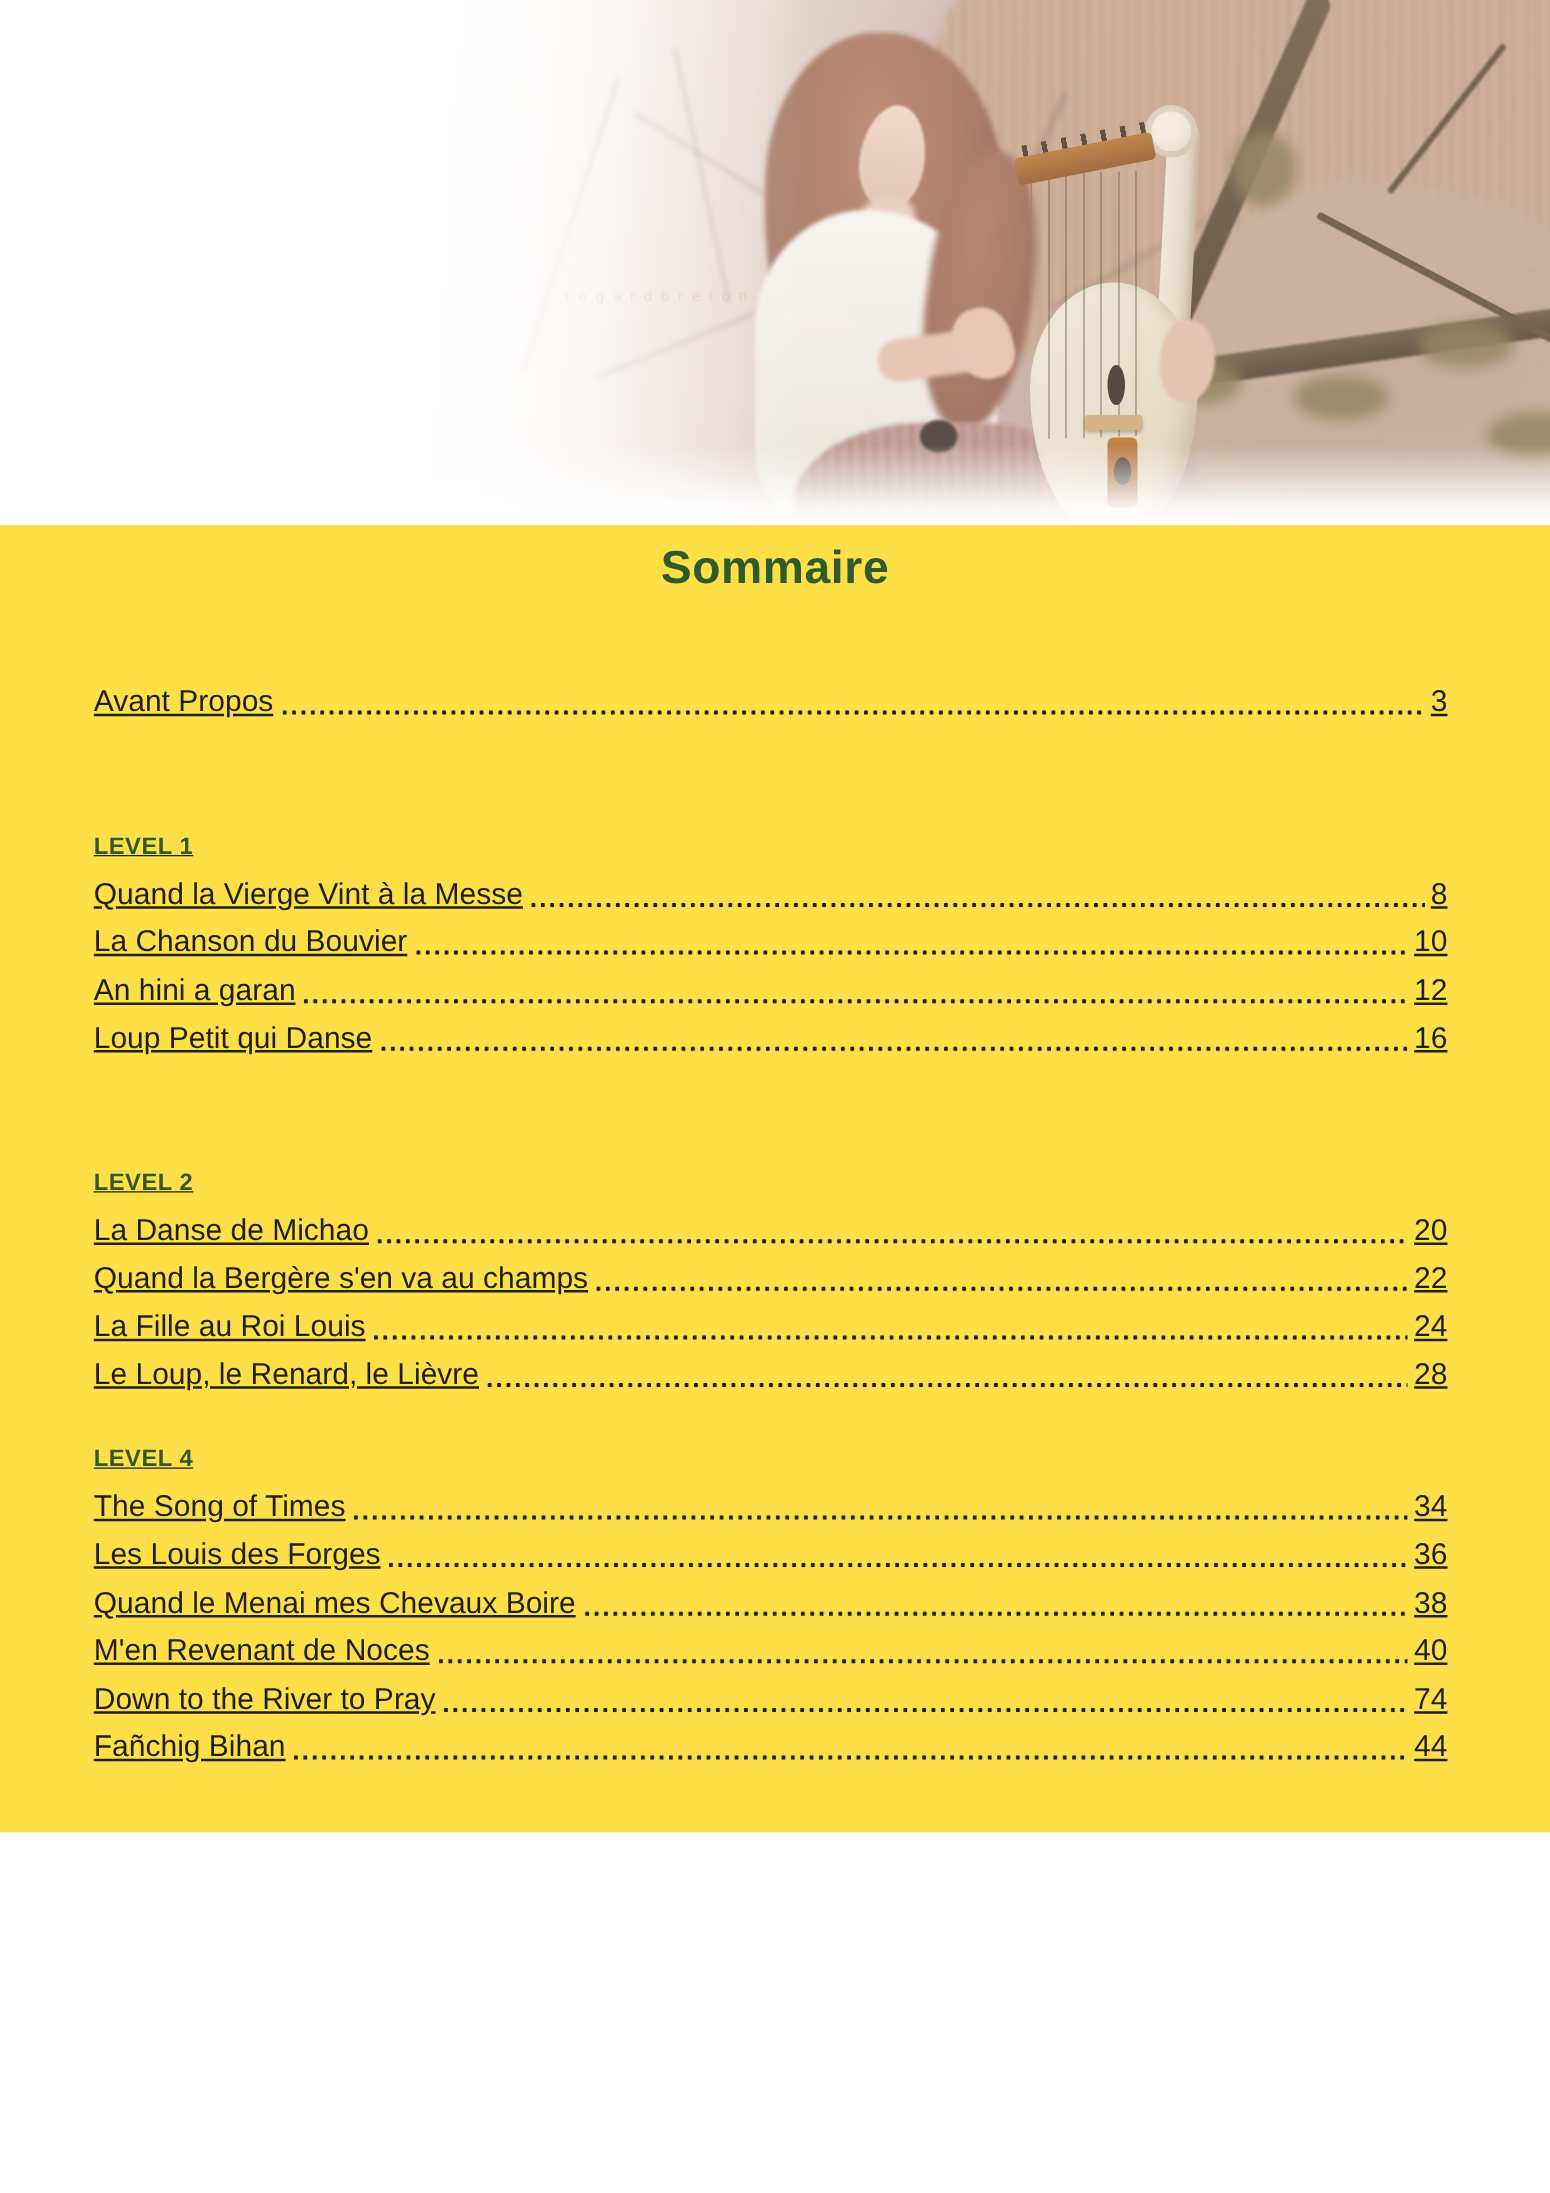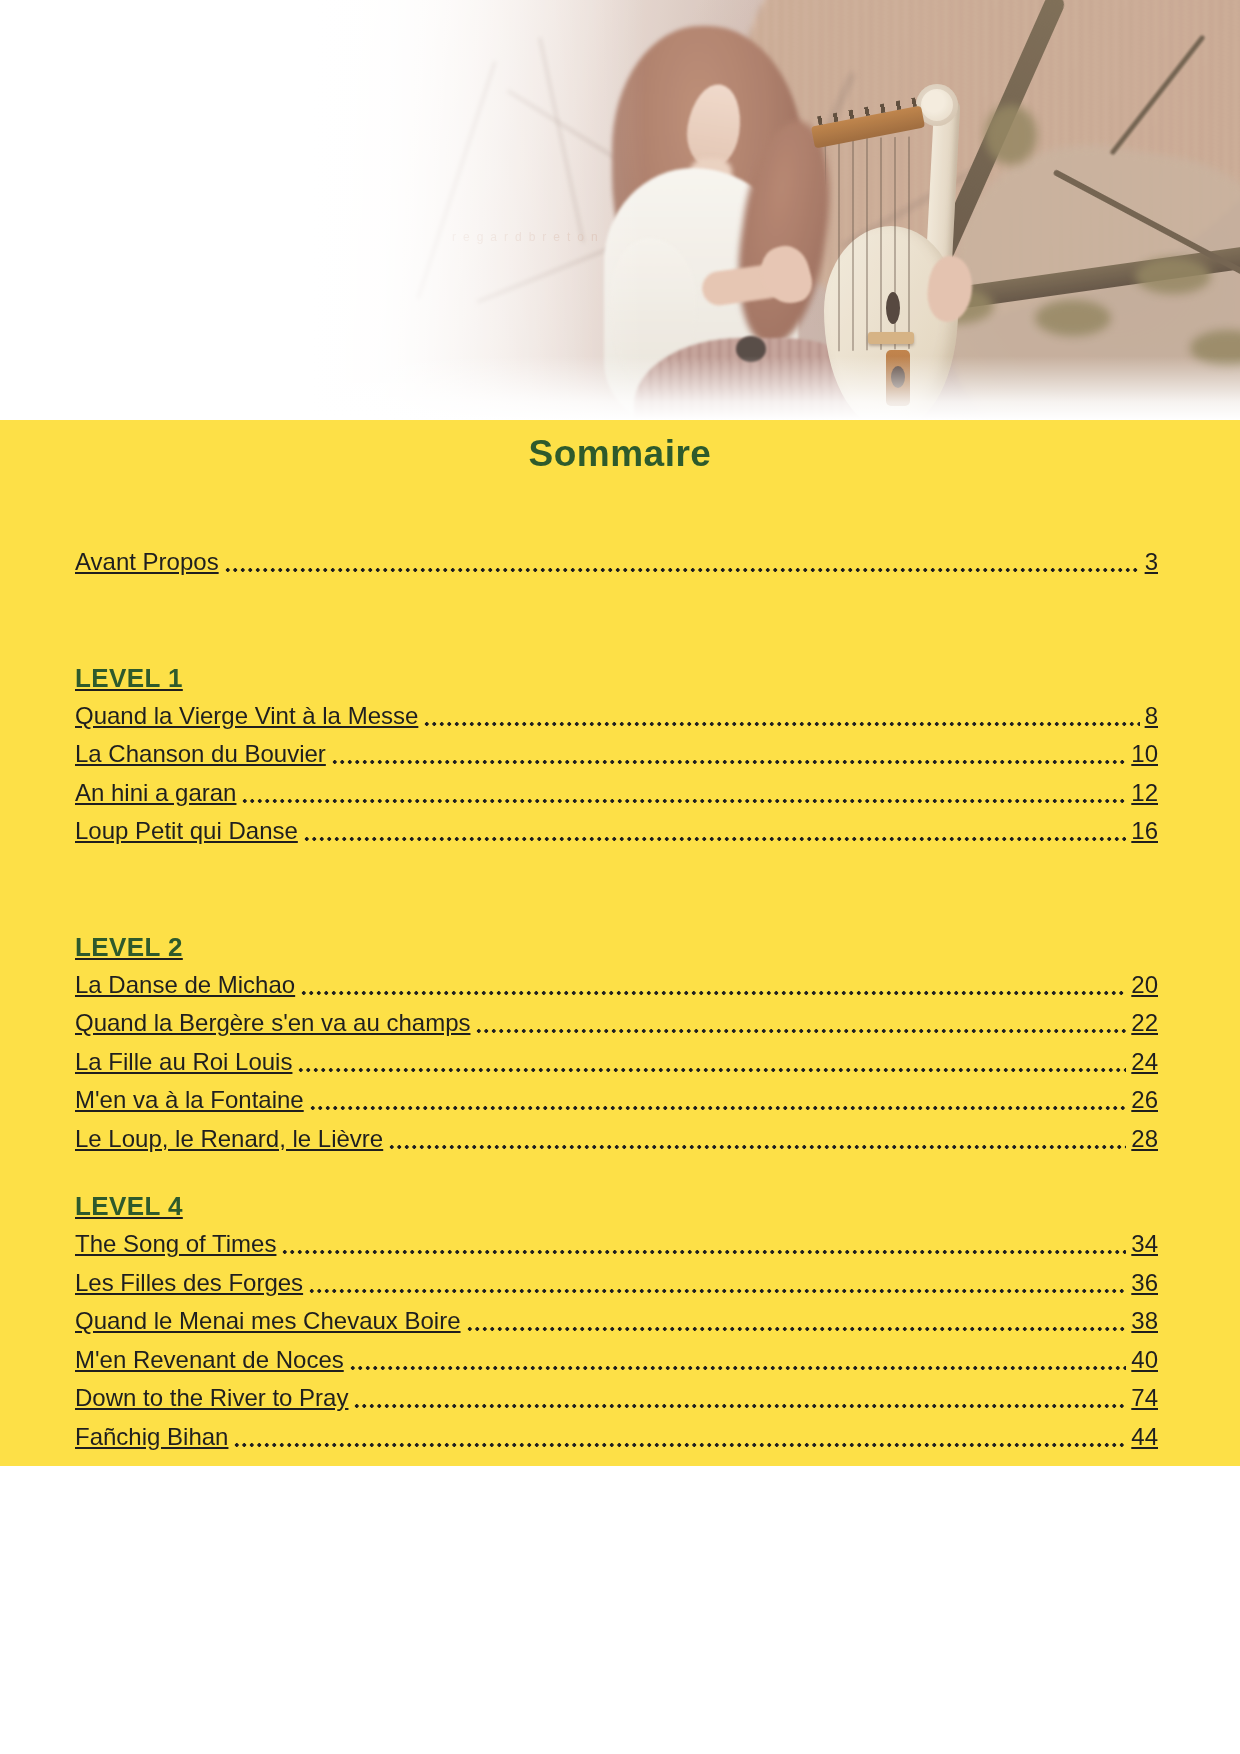--- a/index.html
+++ b/index.html
@@ -118,21 +118,21 @@
     color:var(--green,#2e5a2c);
     letter-spacing:.5px;
   }
   .content{padding:0 82px 0 75px;text-decoration:underline;}
   .front-matter{margin-top:67px;}
   .toc-section.s0{margin-top:80px;}
   .toc-section.s1{margin-top:80px;}
   .toc-section.s2{margin-top:32px;}
   .sec-heading{
     margin:0 0 3px;
-    font-size:26px;
+    font-size:19px;
     line-height:32px;
     font-weight:bold;
     color:var(--green,#2e5a2c);
     letter-spacing:.4px;
   }
   .toc-row{display:flex;align-items:baseline;font-size:24px;line-height:38.5px;}
   .toc-title{white-space:nowrap;}
   .toc-dots{
     flex:1;align-self:stretch;margin:0 5px;
     background-image:radial-gradient(circle,#1f1f1f 1.55px,transparent 1.95px);
@@ -244,39 +244,34 @@
             <span class="toc-title">Quand la Bergère s'en va au champs</span>
             <span class="toc-dots"></span>
             <span class="toc-page">22</span>
           </div>
           <div class="toc-row">
             <span class="toc-title">La Fille au Roi Louis</span>
             <span class="toc-dots"></span>
             <span class="toc-page">24</span>
           </div>
           <div class="toc-row">
-            <span class="toc-title">M'en va à la Fontaine</span>
-            <span class="toc-dots"></span>
-            <span class="toc-page">26</span>
-          </div>
-          <div class="toc-row">
             <span class="toc-title">Le Loup, le Renard, le Lièvre</span>
             <span class="toc-dots"></span>
             <span class="toc-page">28</span>
           </div>
         </div>
         <div class="toc-section s2">
           <h2 class="sec-heading">LEVEL 4</h2>
           <div class="toc-row">
             <span class="toc-title">The Song of Times</span>
             <span class="toc-dots"></span>
             <span class="toc-page">34</span>
           </div>
           <div class="toc-row">
-            <span class="toc-title">Les Filles des Forges</span>
+            <span class="toc-title">Les Louis des Forges</span>
             <span class="toc-dots"></span>
             <span class="toc-page">36</span>
           </div>
           <div class="toc-row">
             <span class="toc-title">Quand le Menai mes Chevaux Boire</span>
             <span class="toc-dots"></span>
             <span class="toc-page">38</span>
           </div>
           <div class="toc-row">
             <span class="toc-title">M'en Revenant de Noces</span>

